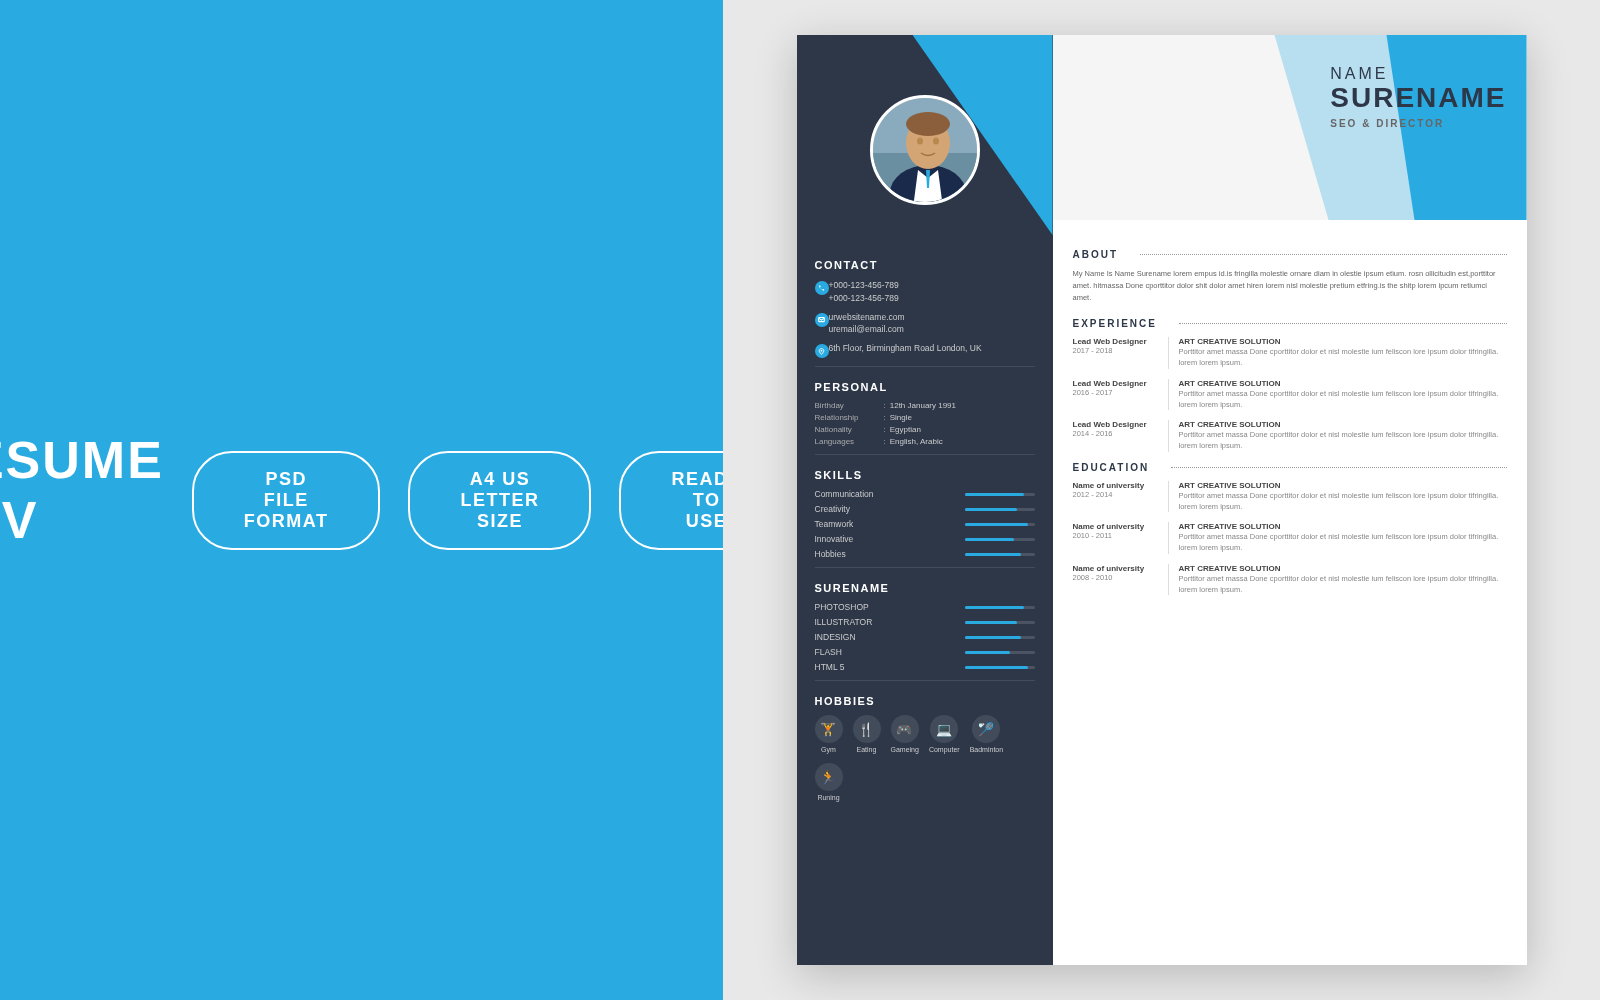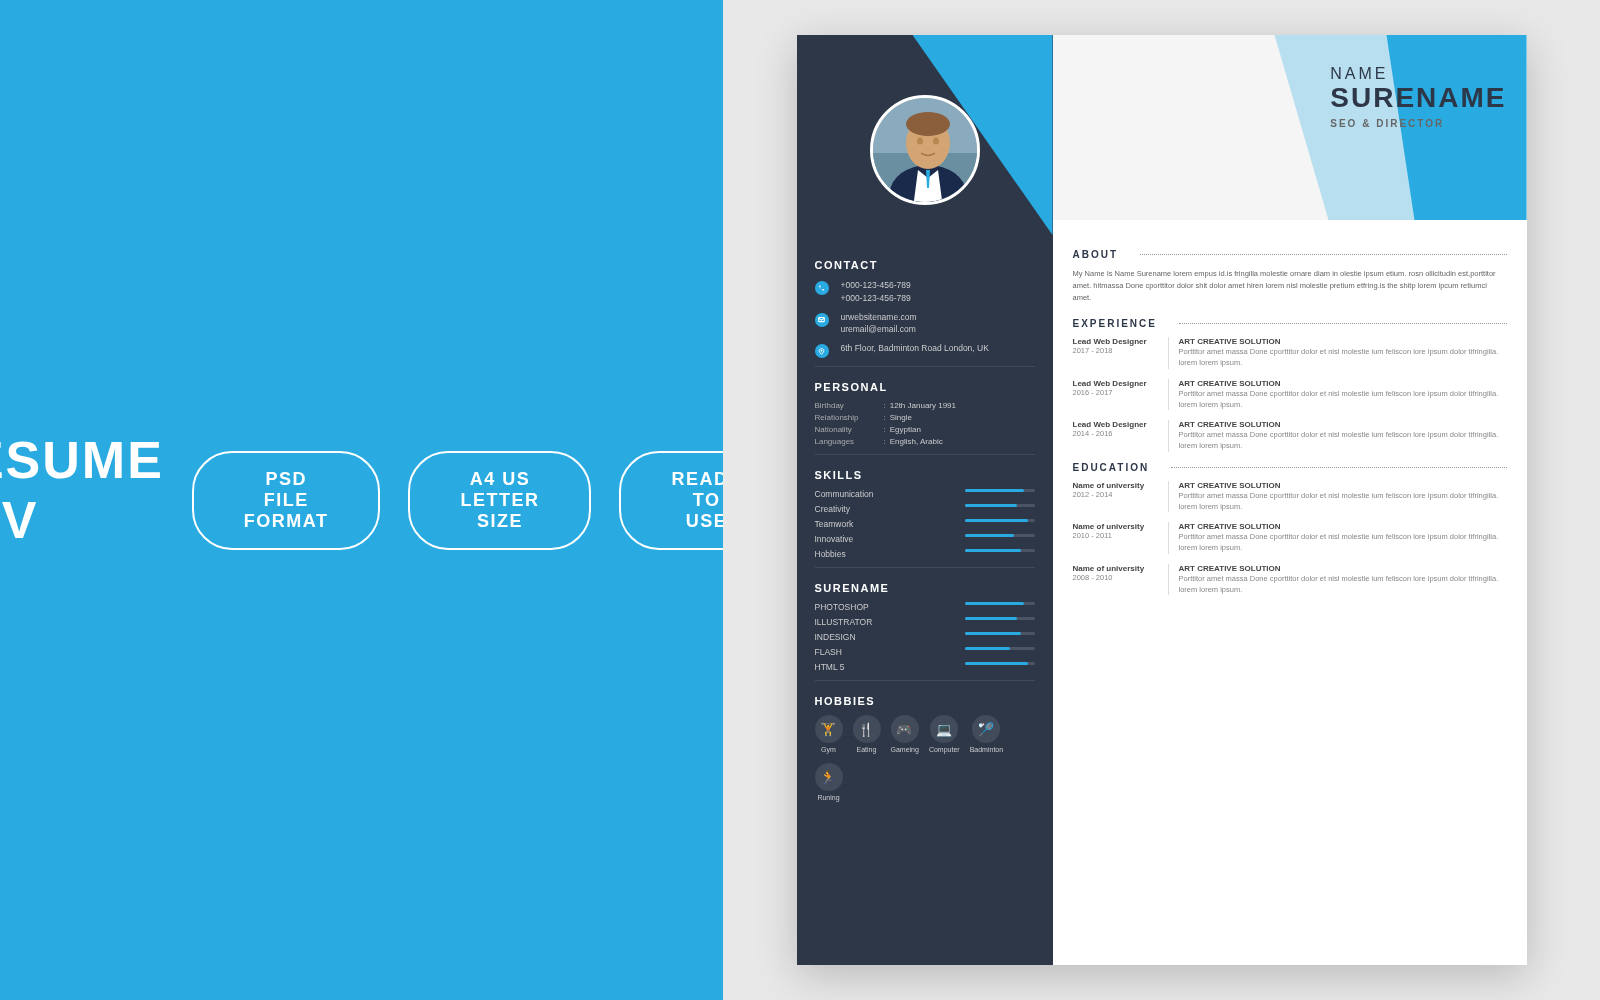--- a/index.html
+++ b/index.html
@@ -106,21 +106,21 @@
       font-weight: 700;
       letter-spacing: 1.5px;
       color: white;
       margin-top: 14px;
       margin-bottom: 8px;
     }
 
     .contact-item {
       display: flex;
       align-items: flex-start;
-      gap: 12px;
+      gap: 0;
       margin-bottom: 6px;
     }
 
     .contact-icon {
       width: 14px;
       height: 14px;
       background: #29ABE2;
       border-radius: 50%;
       flex-shrink: 0;
       margin-top: 2px;
@@ -153,20 +153,21 @@
       width: 65px;
       color: #aaa;
     }
 
     .personal-colon {
       color: #aaa;
     }
 
     .skill-row {
       display: flex;
+      align-items: center;
       justify-content: space-between;
       margin-bottom: 5px;
     }
 
     .skill-name {
       font-size: 8.5px;
       color: #ccc;
     }
 
     .skill-bar-container {
@@ -407,21 +408,21 @@
         </div>
 
         <div class="contact-item">
           <div class="contact-icon">
             <svg width="7" height="7" viewBox="0 0 10 12">
                 <path d="M5,1 C3,1 1,2.5 1,4.5 C1,7 5,11 5,11 C5,11 9,7 9,4.5 C9,2.5 7,1 5,1Z" fill="none" stroke="white" stroke-width="1.5"></path>
                 <circle cx="5" cy="4.5" r="1.5" fill="white"></circle>
               </svg>
           </div>
           <div class="contact-text">
-            <span>6th Floor, Badminton Road
+            <span>6th Floor, Birmingham Road
 London, UK</span>
           </div>
         </div>
 
         <div class="divider-line"></div>
 
         <div class="sidebar-section-title">PERSONAL</div>
 
         <div class="personal-row">
           <span class="personal-label">Birthday</span>

